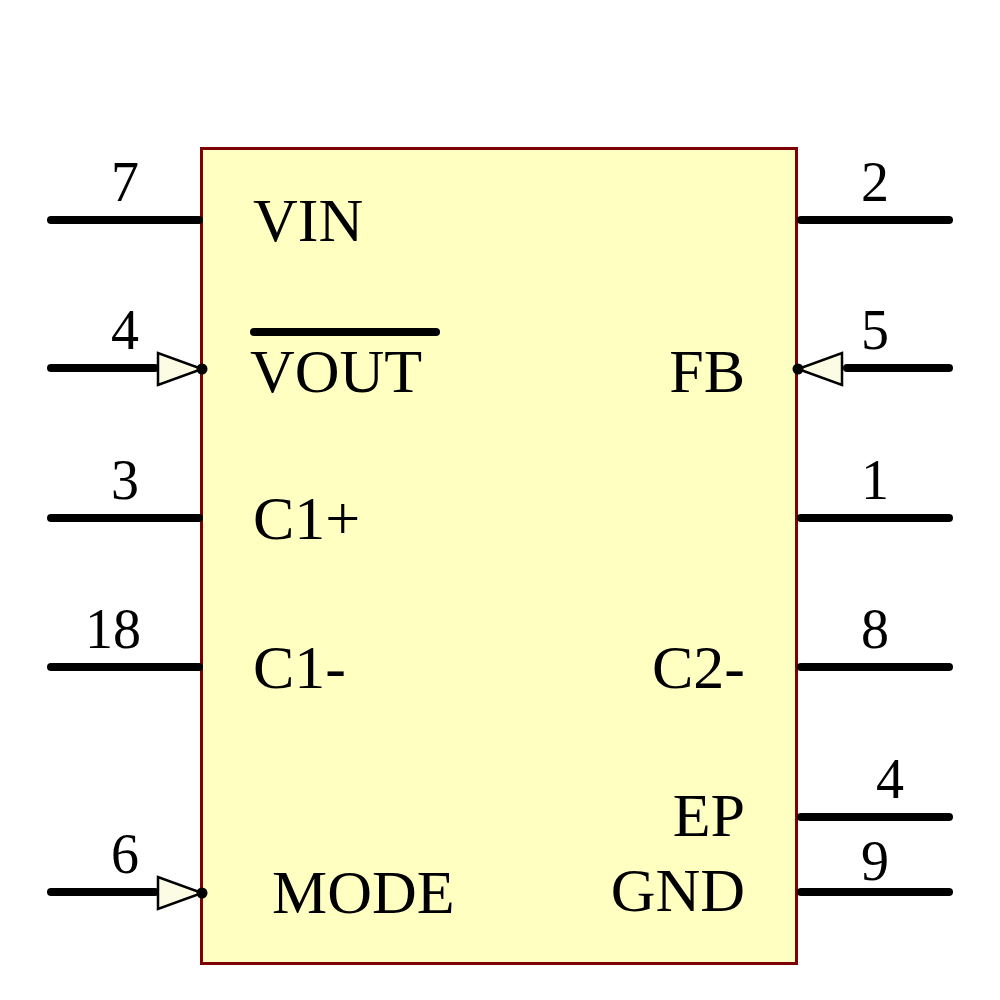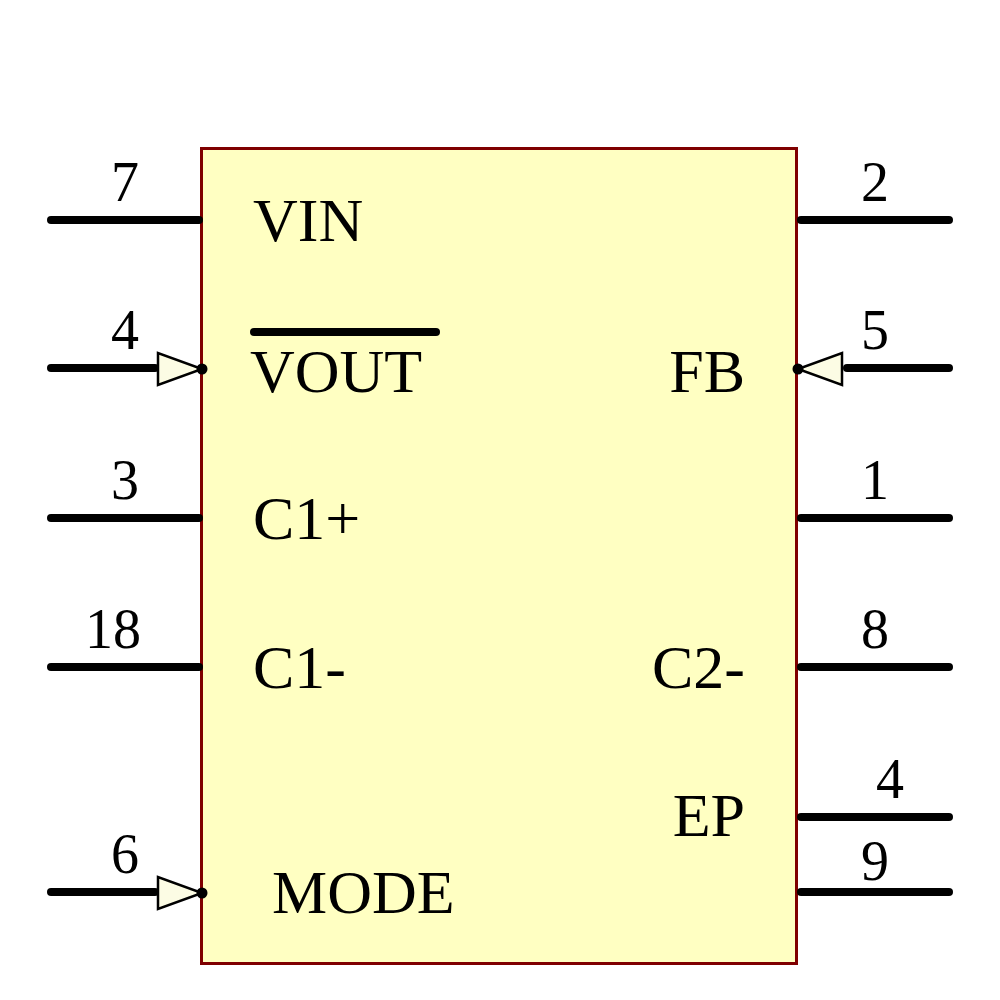--- a/index.html
+++ b/index.html
@@ -115,14 +115,15 @@
   <div class="pline" style="left:797px; top:663px; width:156px;"></div>
   <div class="pnum" style="left:795px; top:601px;">8</div>
   <div class="plabel right" style="left:425px; top:636px;">C2-</div>
 
   <div class="pline" style="left:797px; top:813px; width:156px;"></div>
   <div class="pnum" style="left:810px; top:751px;">4</div>
   <div class="plabel right" style="left:425px; top:784px;text-align:right;">EP</div>
 
   <div class="pline" style="left:797px; top:888px; width:156px;"></div>
   <div class="pnum" style="left:795px; top:833px;">9</div>
+  <div class="plabel right" style="left:425px; top:859px;">GND</div>
 
 </div>
 
 </body></html>

